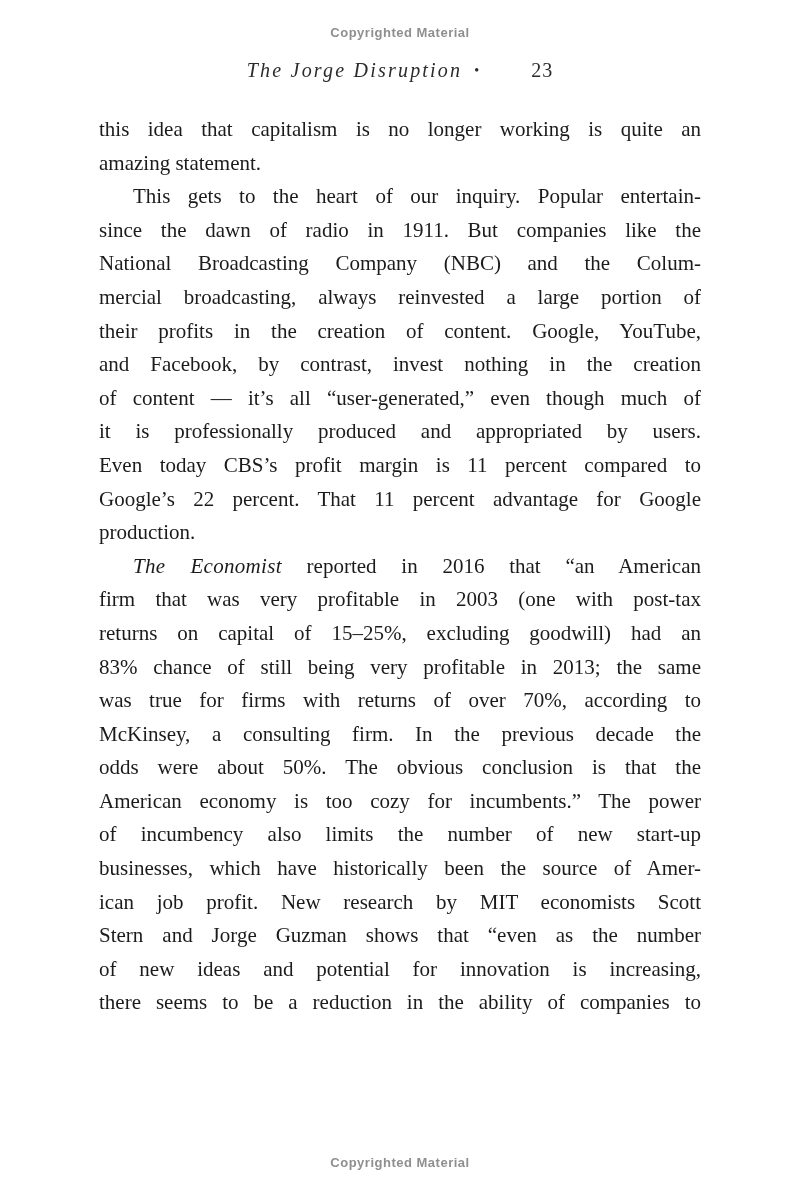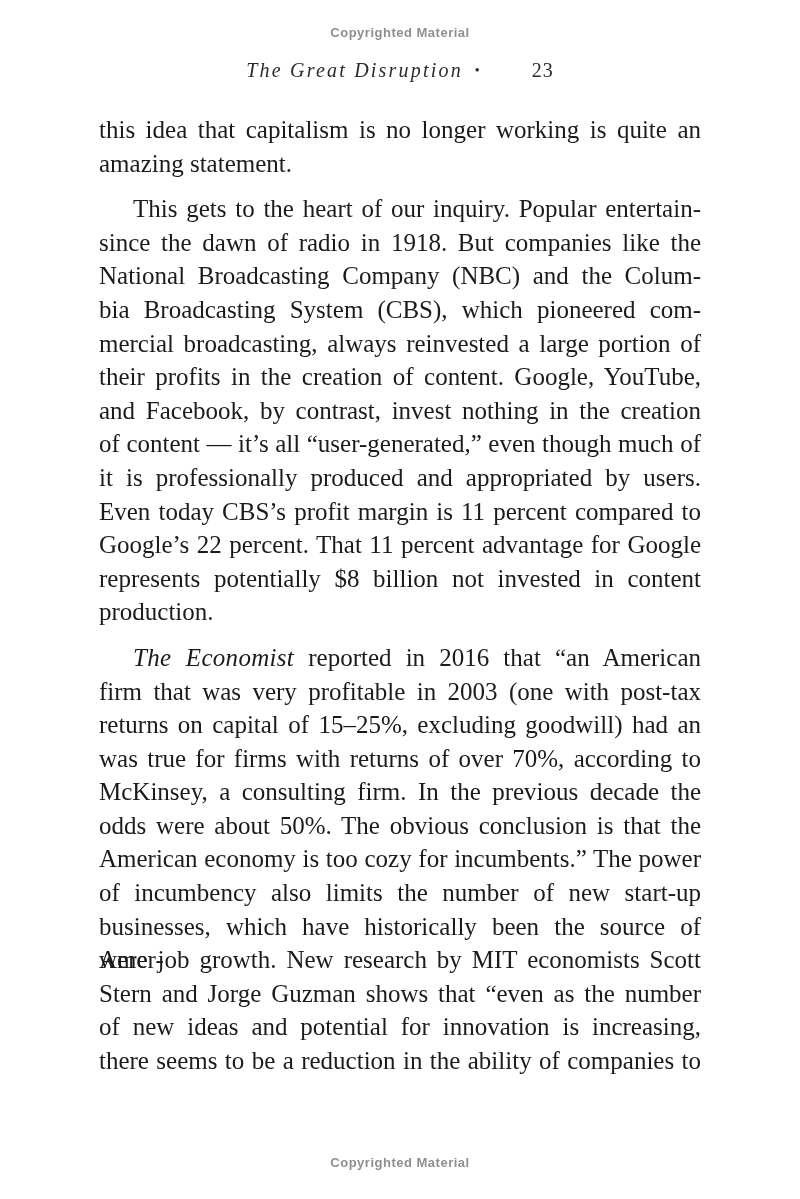--- a/index.html
+++ b/index.html
@@ -55,78 +55,76 @@
   .running-header .pagenum {
     letter-spacing: 1px;
     margin-left: 36px;
   }
 
   .body-text {
     position: absolute;
     left: 99px;
     top: 113px;
     width: 602px;
-    font-size: 25px;
+    font-size: 21px;
     color: #1b1b1b;
   }
   .line {
     height: 33.6px;
     line-height: 33.6px;
     text-align: justify;
     text-align-last: justify;
     overflow: visible;
   }
   .line.last {
     text-align-last: left;
   }
   .line.indent {
     text-indent: 34px;
-    margin-top: 12px;
   }
   .line i {
     letter-spacing: 0.3px;
   }
 </style>
 </head>
 <body>
 
 <div class="page">
 
   <div class="copyright top">Copyrighted Material</div>
 
   <div class="running-header">
-    <span class="title">The Great Disruption</span><span class="sep">•</span><span class="pagenum">23</span>
+    <span class="title">The Jorge Disruption</span><span class="sep">•</span><span class="pagenum">23</span>
   </div>
 
   <div class="body-text" id="body-text">
       <div class="line">this idea that capitalism is no longer working is quite an</div>
       <div class="line last">amazing statement.</div>
       <div class="line indent">This gets to the heart of our inquiry. Popular entertain-</div>
-      <div class="line">since the dawn of radio in 1918. But companies like the</div>
+      <div class="line">since the dawn of radio in 1911. But companies like the</div>
       <div class="line">National Broadcasting Company (NBC) and the Colum-</div>
-      <div class="line">bia Broadcasting System (CBS), which pioneered com-</div>
       <div class="line">mercial broadcasting, always reinvested a large portion of</div>
       <div class="line">their profits in the creation of content. Google, YouTube,</div>
       <div class="line">and Facebook, by contrast, invest nothing in the creation</div>
       <div class="line">of content — it’s all “user-generated,” even though much of</div>
       <div class="line">it is professionally produced and appropriated by users.</div>
       <div class="line">Even today CBS’s profit margin is 11 percent compared to</div>
       <div class="line">Google’s 22 percent. That 11 percent advantage for Google</div>
-      <div class="line">represents potentially $8 billion not invested in content</div>
       <div class="line last">production.</div>
       <div class="line indent"><i>The Economist</i> reported in 2016 that “an American</div>
       <div class="line">firm that was very profitable in 2003 (one with post-tax</div>
       <div class="line">returns on capital of 15–25%, excluding goodwill) had an</div>
+      <div class="line">83% chance of still being very profitable in 2013; the same</div>
       <div class="line">was true for firms with returns of over 70%, according to</div>
       <div class="line">McKinsey, a consulting firm. In the previous decade the</div>
       <div class="line">odds were about 50%. The obvious conclusion is that the</div>
       <div class="line">American economy is too cozy for incumbents.” The power</div>
       <div class="line">of incumbency also limits the number of new start-up</div>
       <div class="line">businesses, which have historically been the source of Amer-</div>
-      <div class="line">were job growth. New research by MIT economists Scott</div>
+      <div class="line">ican job profit. New research by MIT economists Scott</div>
       <div class="line">Stern and Jorge Guzman shows that “even as the number</div>
       <div class="line">of new ideas and potential for innovation is increasing,</div>
       <div class="line">there seems to be a reduction in the ability of companies to</div>
     </div>
 
   <div class="copyright bottom">Copyrighted Material</div>
 
 </div>
 
 </body></html>

